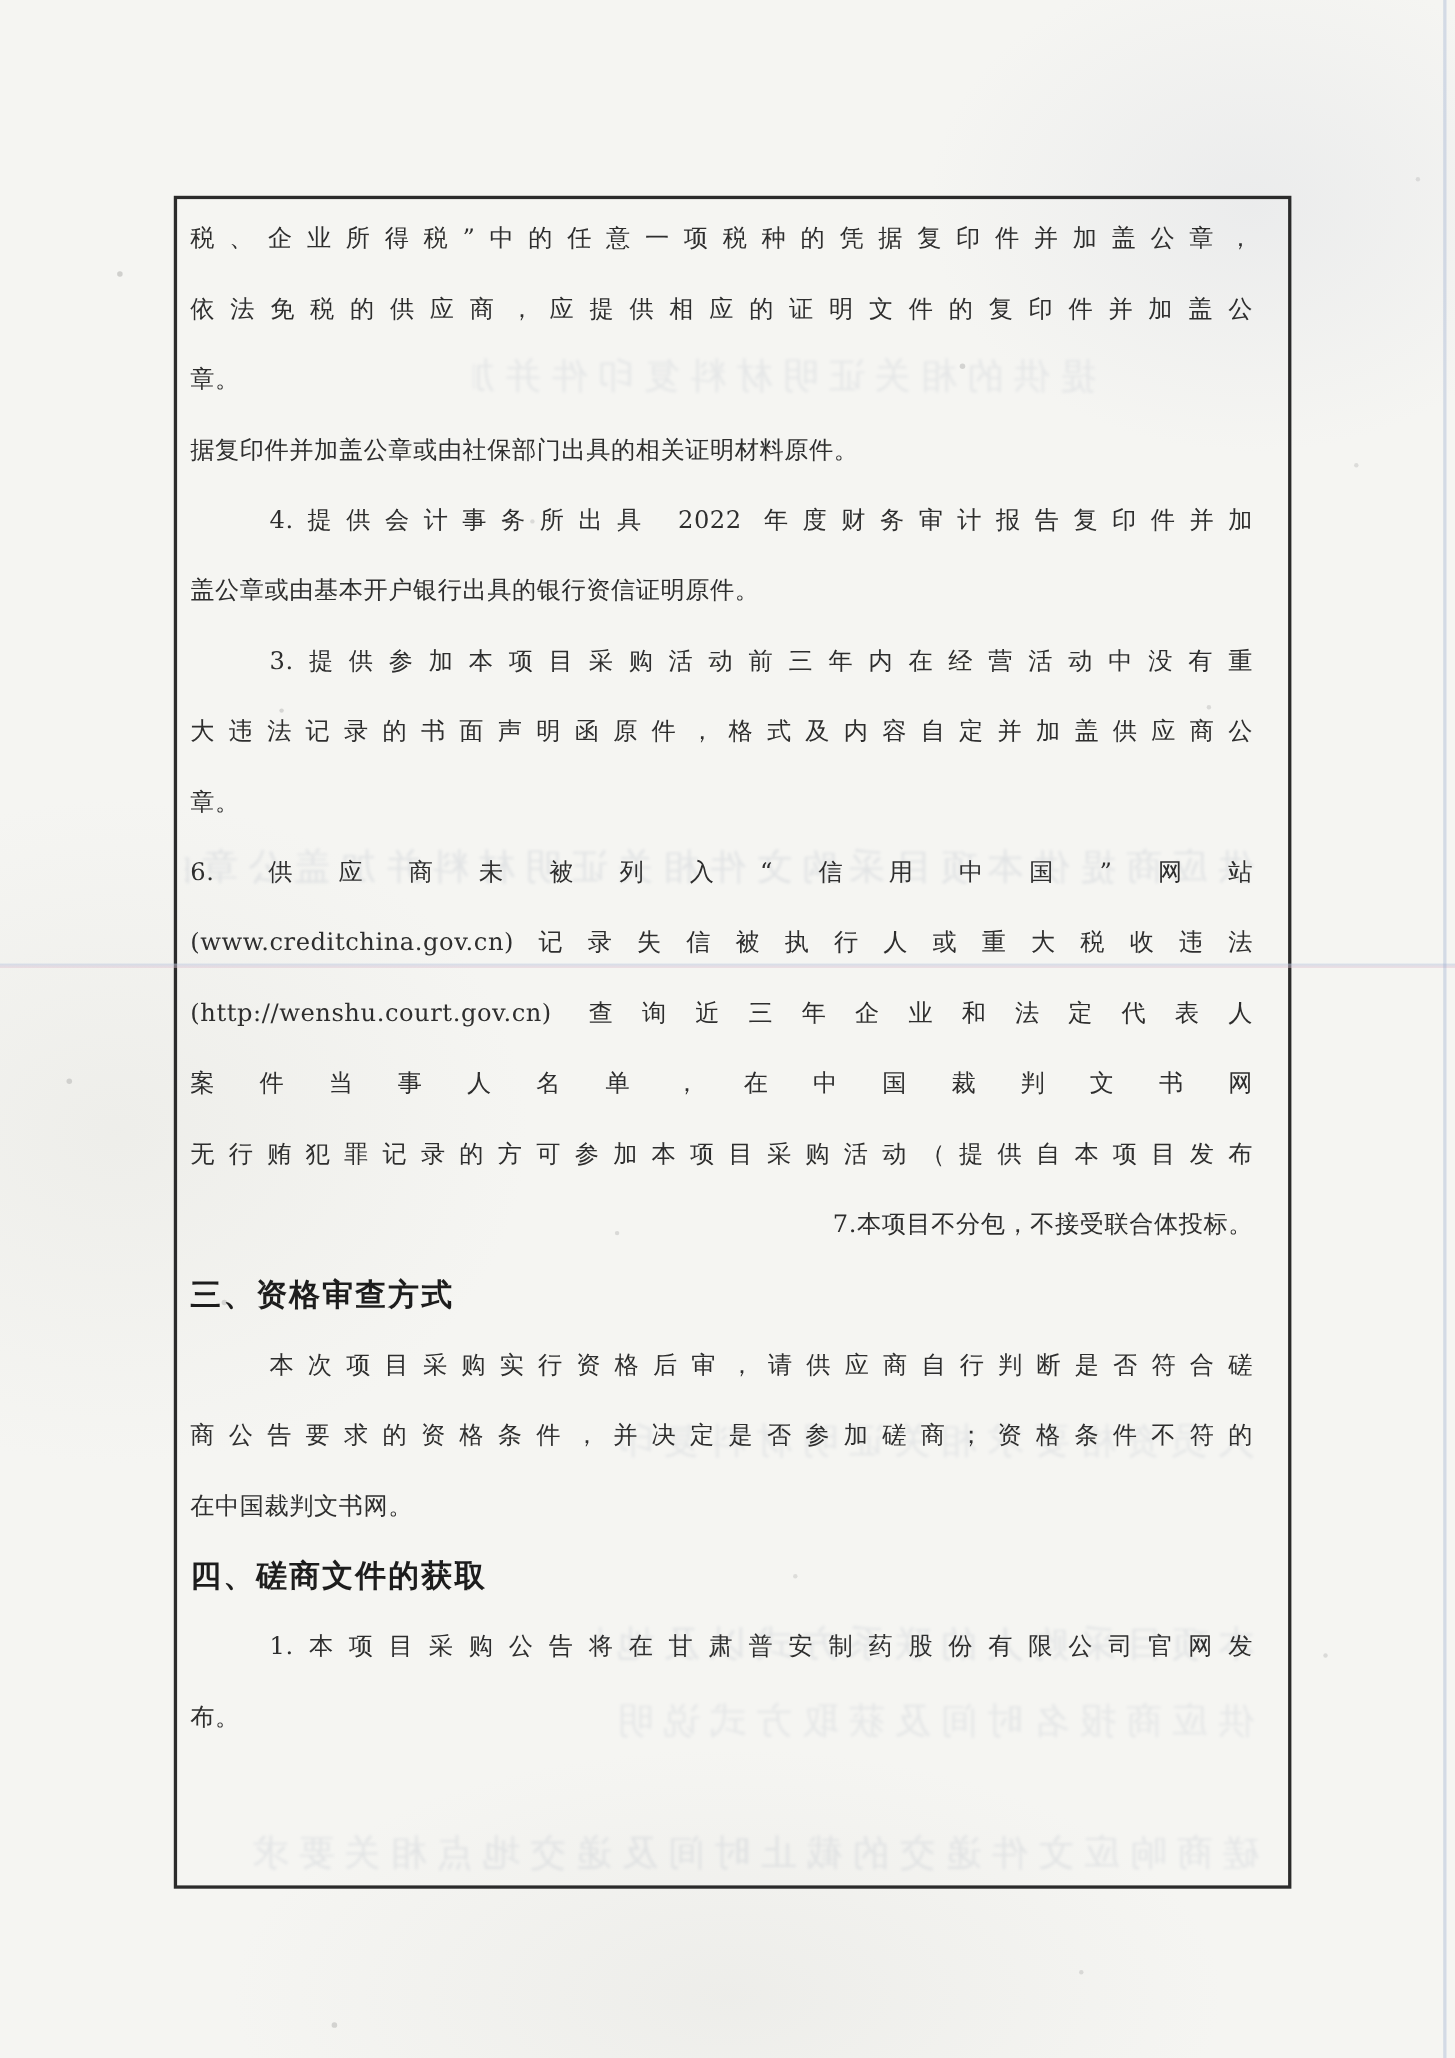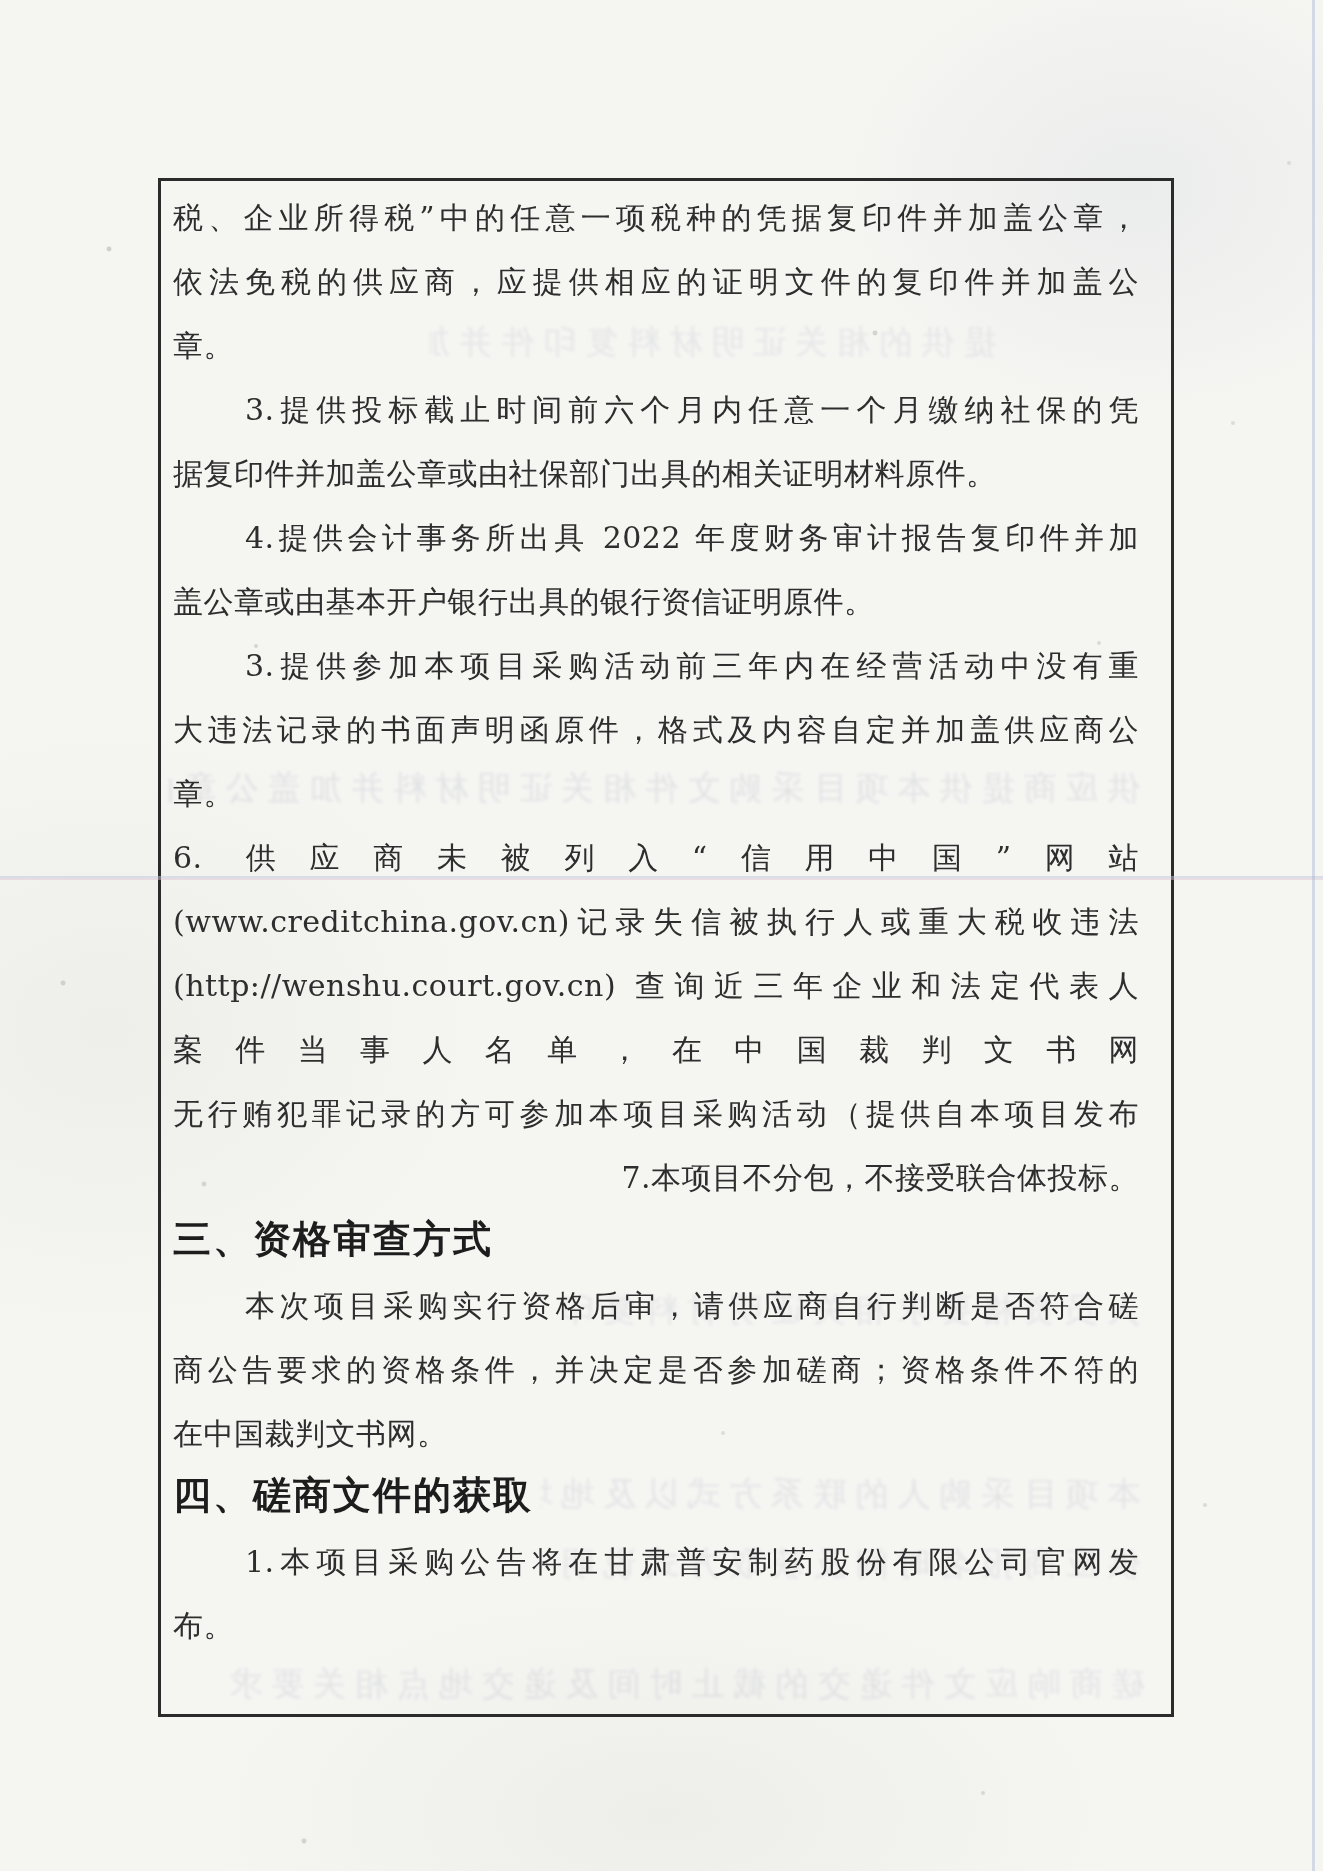--- a/index.html
+++ b/index.html
@@ -25,31 +25,31 @@
     border:3px solid #2b2b2b;
   }
   .textblock{
     position:absolute;
     left:0;top:0;right:0;bottom:0;
     padding:5px 32px 0 12px;
     box-sizing:border-box;
   }
   .ln{
     height:64px;line-height:64px;
-    font-size:30px;
+    font-size:22px;
     letter-spacing:.5px;
     white-space:nowrap;
     color:#2e2e2e;
   }
   .j{ text-align:justify; text-align-last:justify; }
   .ind{ padding-left:72px;text-align:right; }
   .hd{
-    font-family:Liberation Mono, monospace;
+    font-family:Liberation Serif, serif;
     font-weight:700;
-    font-size:38px;
+    font-size:28px;
     letter-spacing:2px;
     color:#1d1d1d;
   }
   
   .ghost{
     position:absolute;
     height:64px;line-height:64px;
     font-size:33px;
     letter-spacing:9px;
     white-space:nowrap;
@@ -112,21 +112,20 @@
   <div class="ghost g3">人员资格要求相关证明材料复印件</div>
   <div class="ghost g4">本项目采购人的联系方式以及地址</div>
   <div class="ghost g5">供应商报名时间及获取方式说明</div>
   <div class="ghost g6">磋商响应文件递交的截止时间及递交地点相关要求</div>
 
   <div class="frame">
     <div class="textblock">
       <div class="ln j">税、企业所得税”中的任意一项税种的凭据复印件并加盖公章，</div>
       <div class="ln j">依法免税的供应商，应提供相应的证明文件的复印件并加盖公</div>
       <div class="ln">章。</div>
-      <div class="ln j ind">3.提供投标截止时间前六个月内任意一个月缴纳社保的凭</div>
       <div class="ln">据复印件并加盖公章或由社保部门出具的相关证明材料原件。</div>
       <div class="ln j ind">4.提供会计事务所出具 2022 年度财务审计报告复印件并加</div>
       <div class="ln">盖公章或由基本开户银行出具的银行资信证明原件。</div>
       <div class="ln j ind">3.提供参加本项目采购活动前三年内在经营活动中没有重</div>
       <div class="ln j">大违法记录的书面声明函原件，格式及内容自定并加盖供应商公</div>
       <div class="ln">章。</div>
       <div class="ln j">6. 供应商未被列入“信用中国”网站</div>
       <div class="ln j">(www.creditchina.gov.cn)记录失信被执行人或重大税收违法</div>
       <div class="ln j">(http://wenshu.court.gov.cn) 查询近三年企业和法定代表人</div>
       <div class="ln j">案件当事人名单，在中国裁判文书网</div>

